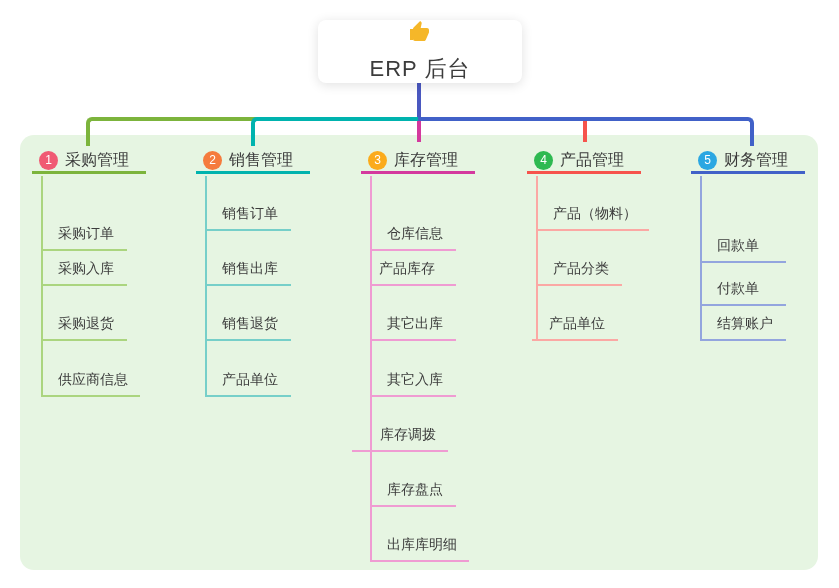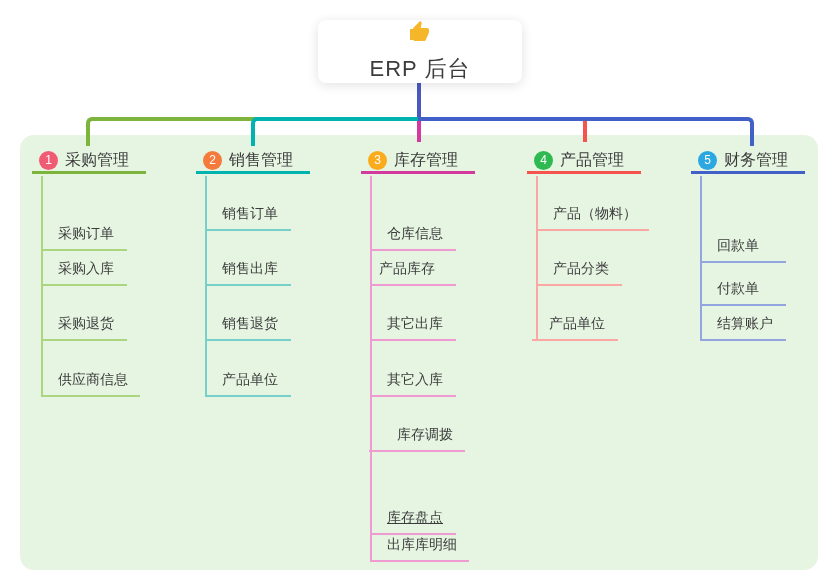--- a/index.html
+++ b/index.html
@@ -73,22 +73,22 @@
       <div class="child-item" style="left: 205px; top: 365px; border-bottom: 2px solid rgb(118, 207, 201);">产品单位</div>
       <div class="branch-header" style="left: 361px; top: 149px; width: 114px; border-bottom: 3px solid rgb(212, 57, 158);">
         <span class="badge" style="background: rgb(251, 171, 27);">3</span>
         <span class="branch-label">库存管理</span>
       </div>
       <div class="vline" style="left: 370px; top: 176px; height: 386px; background: rgb(239, 155, 210);"></div>
       <div class="child-item" style="left: 370px; top: 199px; border-bottom: 2px solid rgb(239, 155, 210); margin-top: 20px;">仓库信息</div>
       <div class="child-item" style="left: 370px; top: 254px; border-bottom: 2px solid rgb(239, 155, 210); padding-left: 9px;">产品库存</div>
       <div class="child-item" style="left: 370px; top: 309px; border-bottom: 2px solid rgb(239, 155, 210);">其它出库</div>
       <div class="child-item" style="left: 370px; top: 365px; border-bottom: 2px solid rgb(239, 155, 210);">其它入库</div>
-      <div class="child-item" style="left: 369px; top: 420px; border-bottom: 2px solid rgb(239, 155, 210); padding-left: 28px;">库存调拨</div>
-      <div class="child-item" style="left: 370px; top: 503px; border-bottom: 2px solid rgb(239, 155, 210); text-decoration: underline;">库存盘点</div>
+      <div class="child-item" style="left: 352px; top: 420px; border-bottom: 2px solid rgb(239, 155, 210); padding-left: 28px;">库存调拨</div>
+      <div class="child-item" style="left: 370px; top: 475px; border-bottom: 2px solid rgb(239, 155, 210);">库存盘点</div>
       <div class="child-item" style="left: 370px; top: 530px; border-bottom: 2px solid rgb(239, 155, 210);">出库库明细</div>
       <div class="branch-header" style="left: 527px; top: 149px; width: 114px; border-bottom: 3px solid rgb(246, 83, 76);">
         <span class="badge" style="background: rgb(46, 185, 81);">4</span>
         <span class="branch-label">产品管理</span>
       </div>
       <div class="vline" style="left: 536px; top: 176px; height: 165px; background: rgb(251, 168, 164);"></div>
       <div class="child-item" style="left: 536px; top: 199px; border-bottom: 2px solid rgb(251, 168, 164);">产品（物料）</div>
       <div class="child-item" style="left: 536px; top: 254px; border-bottom: 2px solid rgb(251, 168, 164);">产品分类</div>
       <div class="child-item" style="left: 532px; top: 309px; border-bottom: 2px solid rgb(251, 168, 164); font-family: Liberation Serif, serif;">产品单位</div>
       <div class="branch-header" style="left: 691px; top: 149px; width: 114px; border-bottom: 3px solid rgb(65, 97, 200);">

